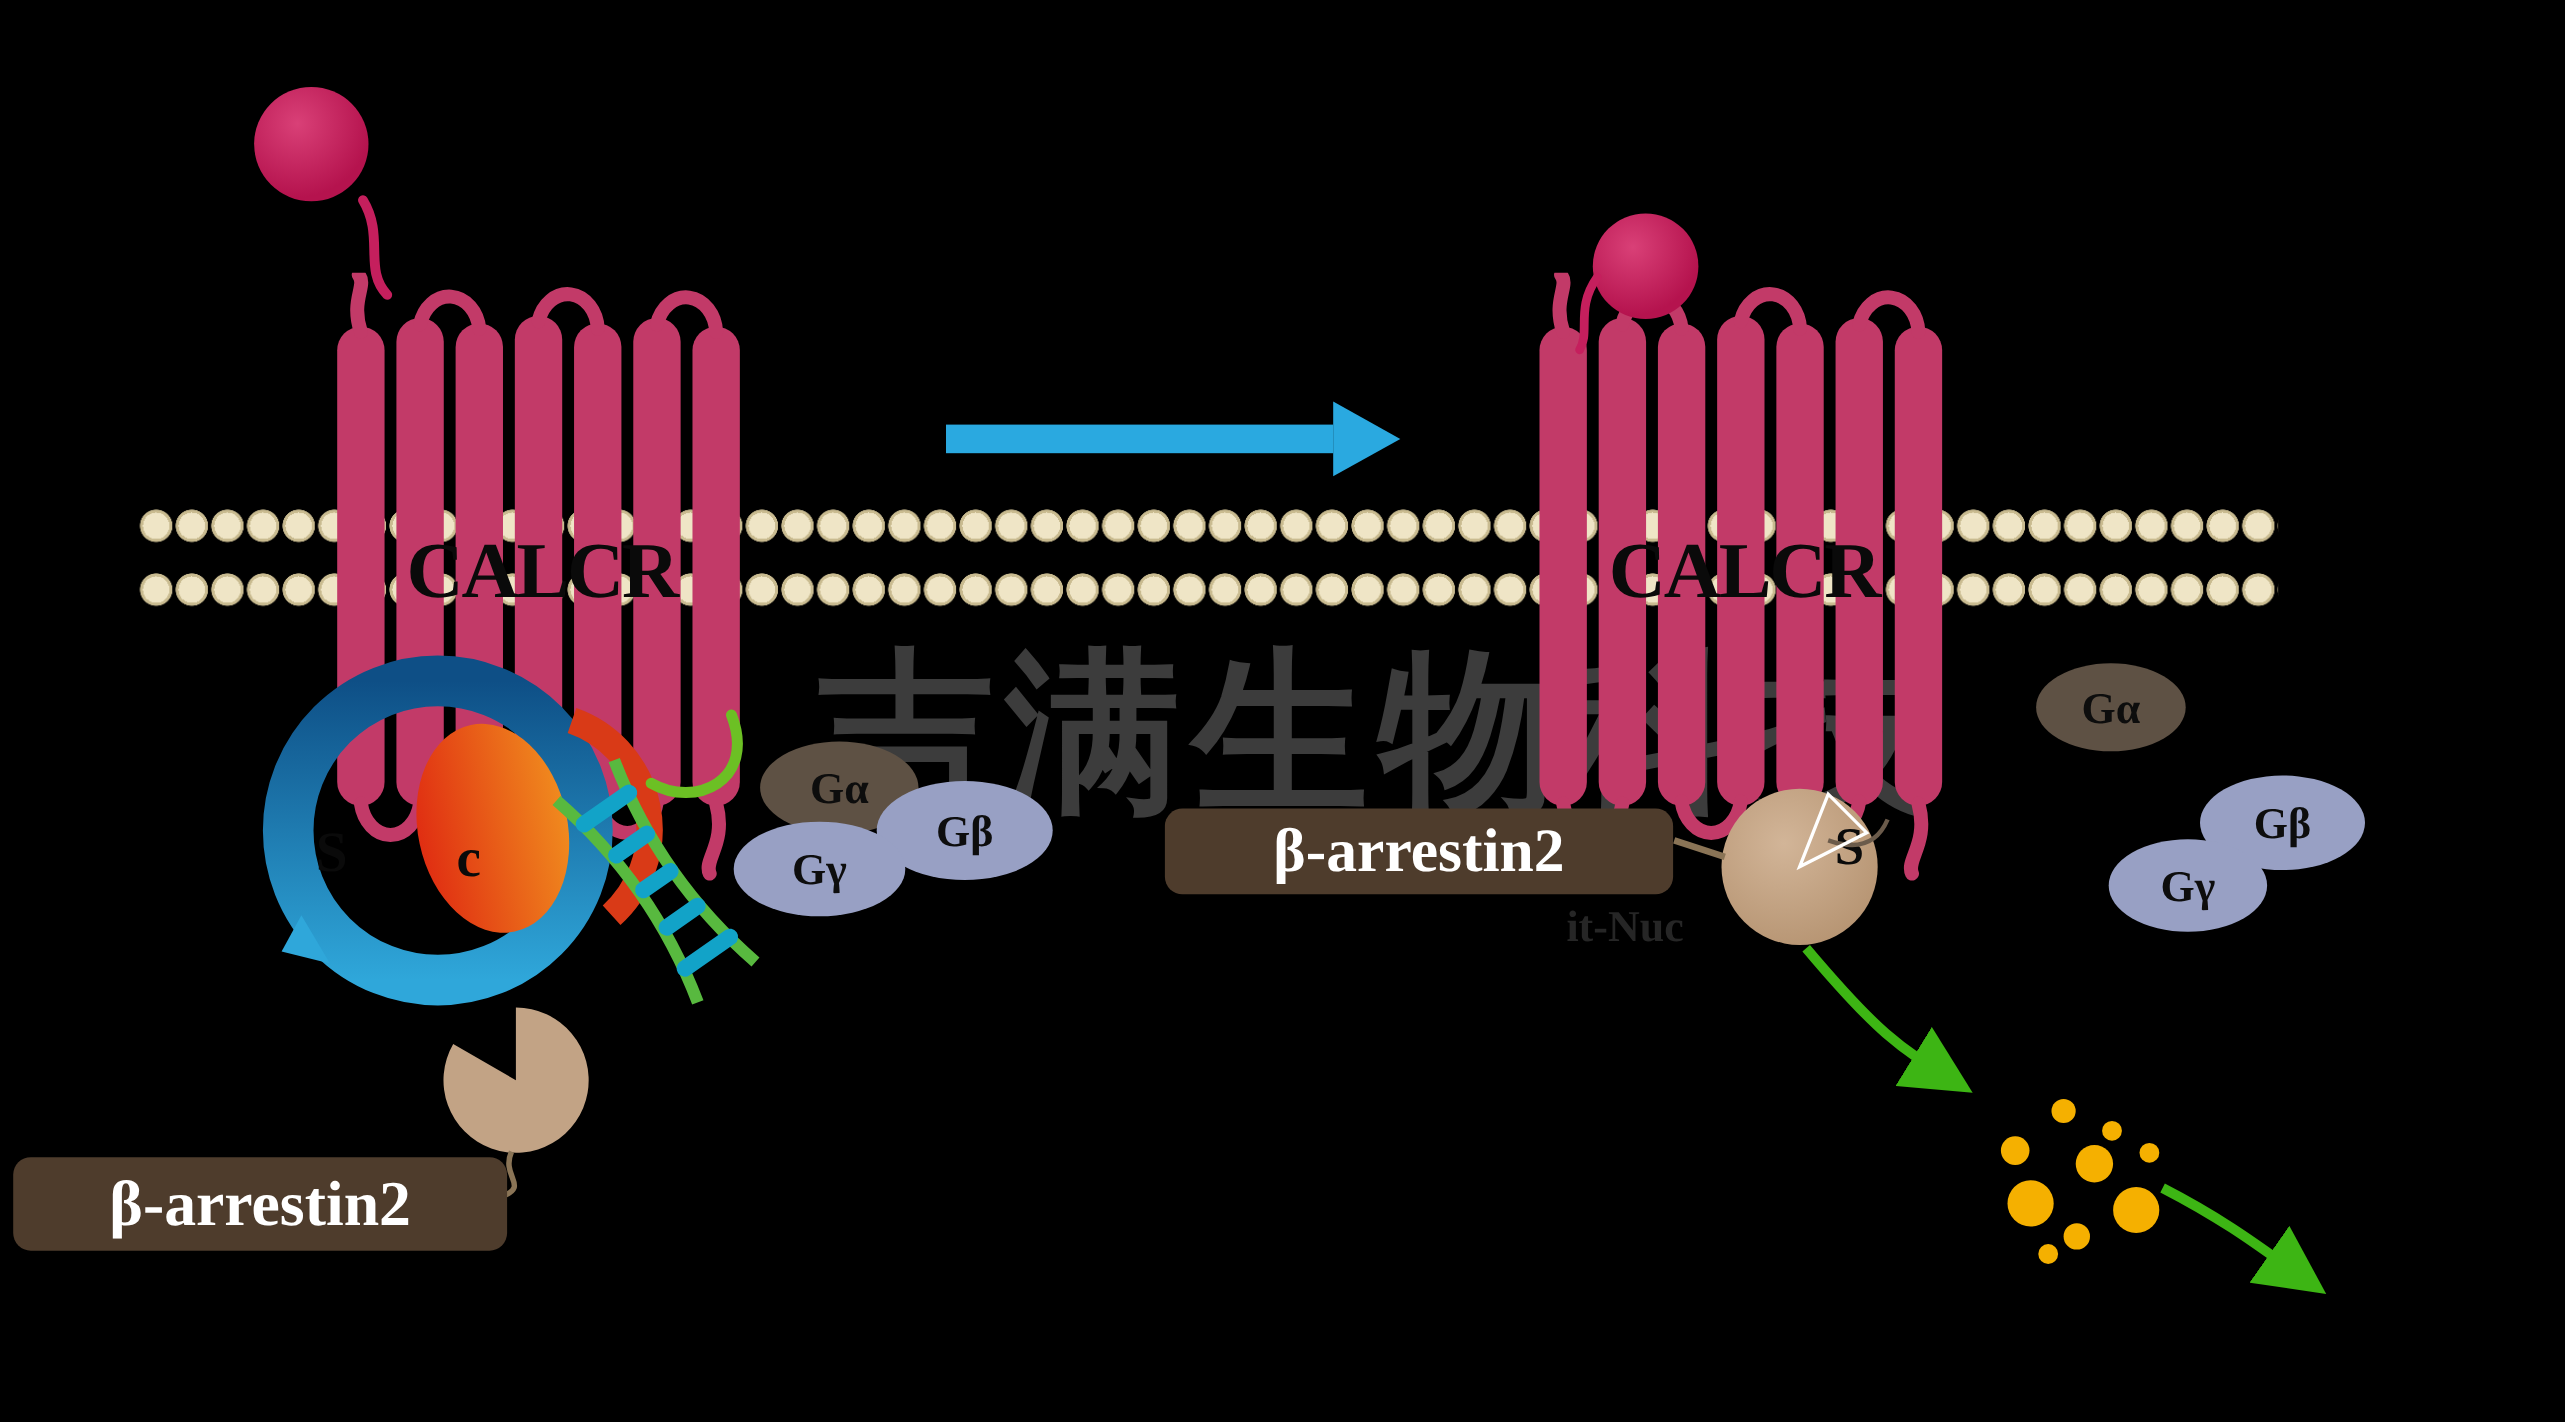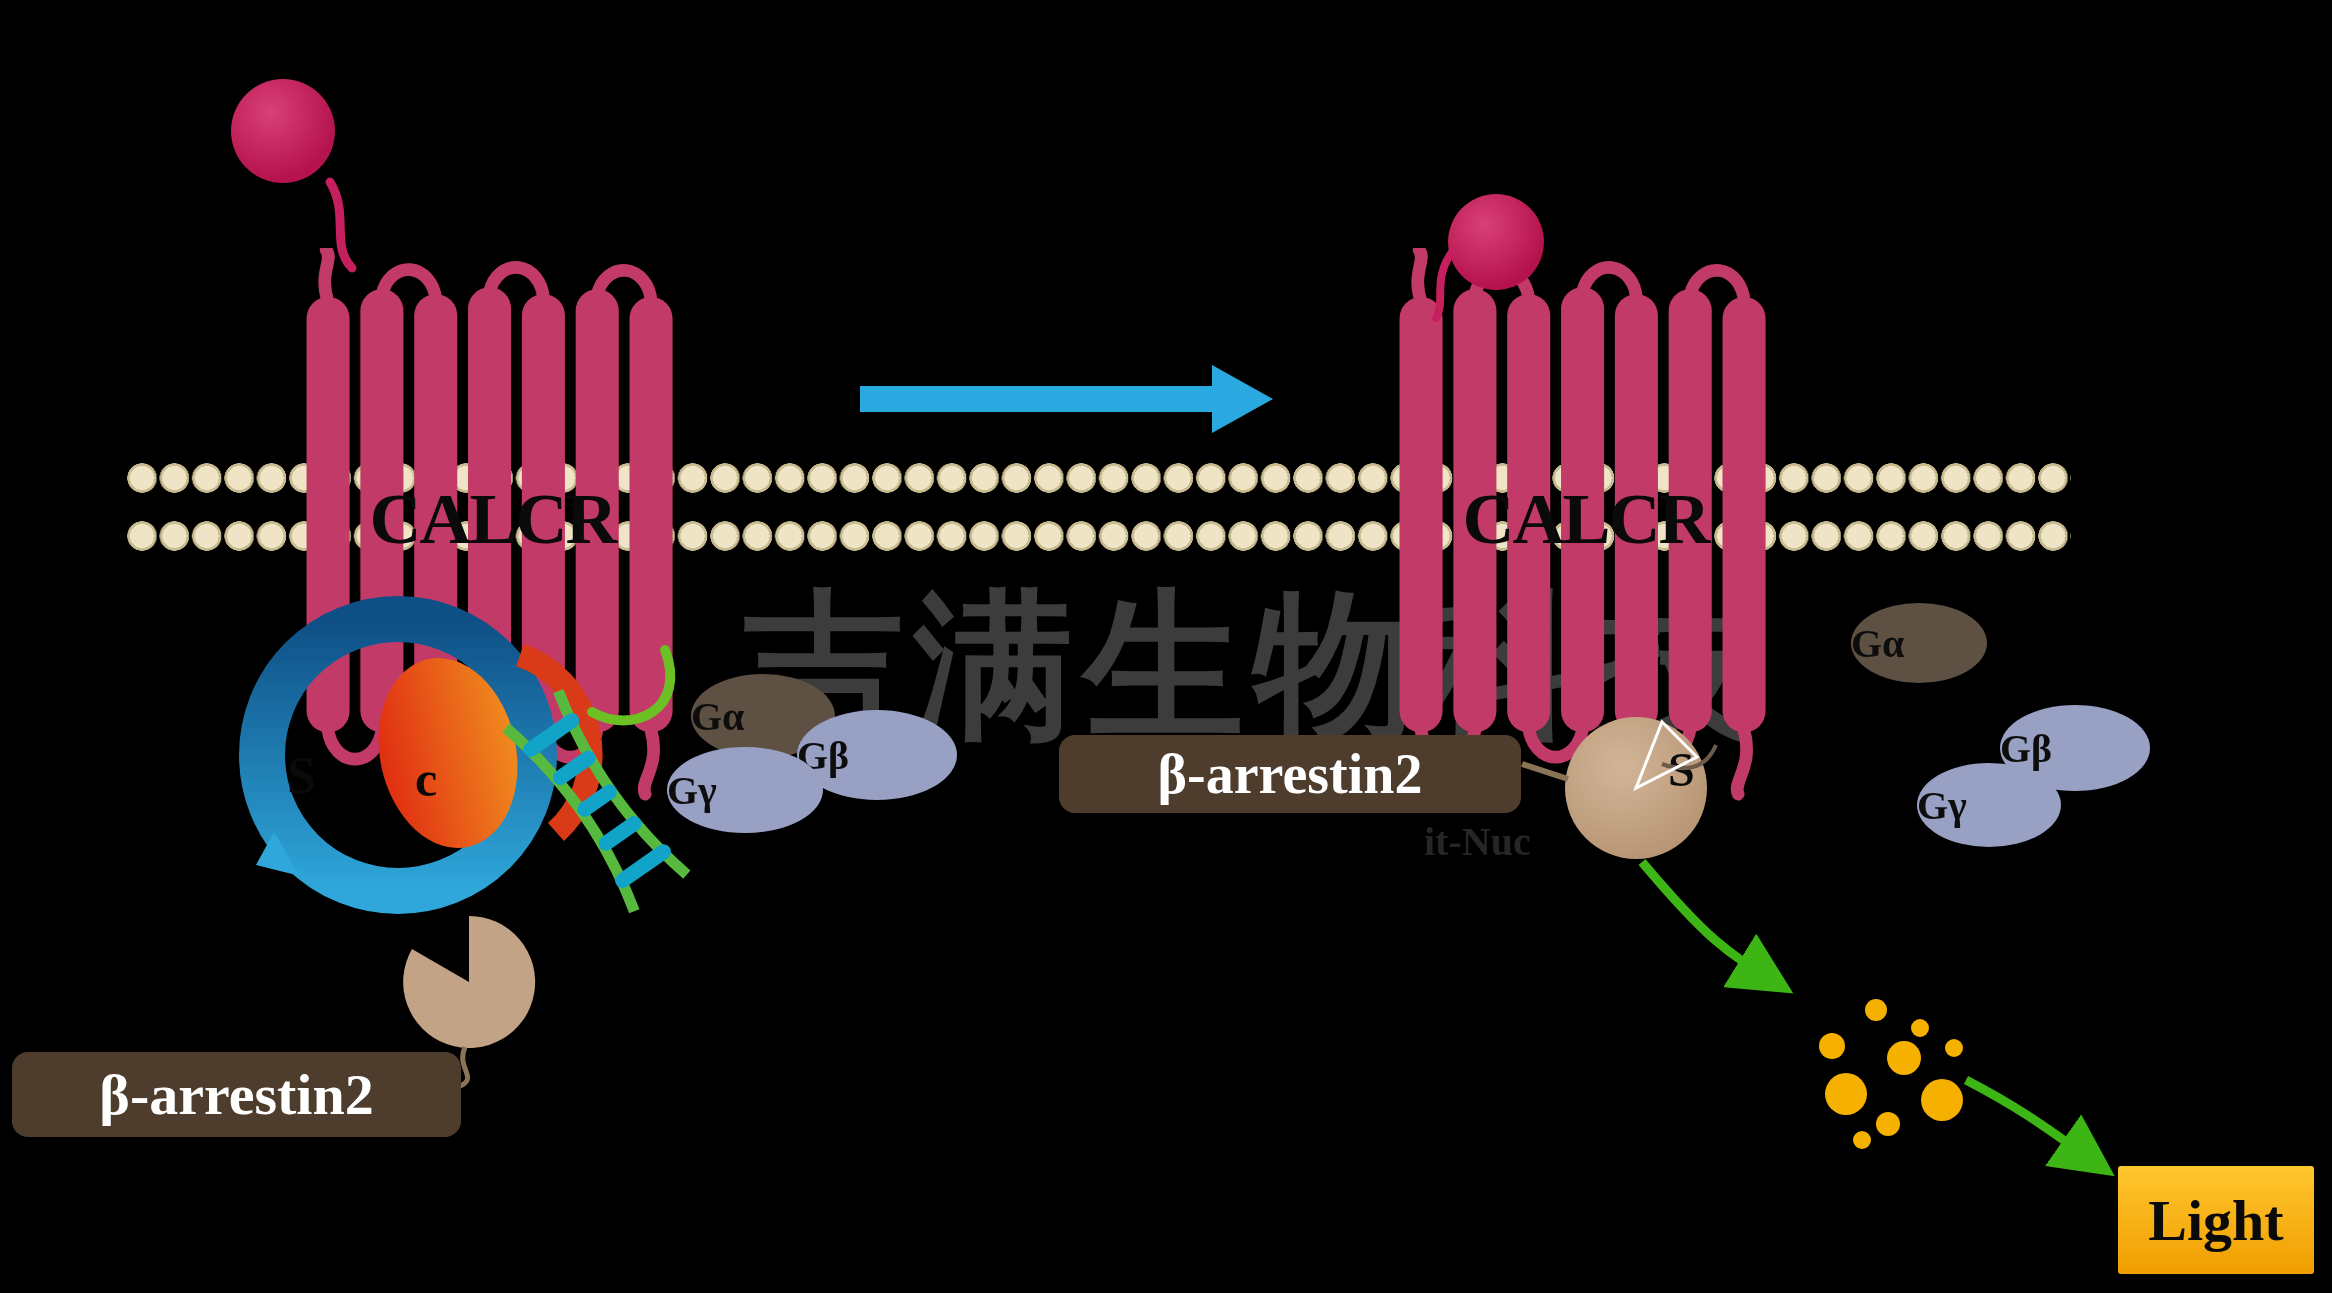--- a/index.html
+++ b/index.html
@@ -13,21 +13,21 @@
          color:#464646;letter-spacing:10px;font-family:"Liberation Sans",sans-serif;z-index:1;white-space:nowrap;}
   
   .membrane{position:absolute;left:126px;top:462px;width:1945px;height:95px;z-index:2;}
   .mrow{height:33px;background-image:radial-gradient(circle at 16px 16px,#EFE5C6 0 12px,#C9BB90 12px 14.5px,transparent 15px);
         background-size:32.4px 33px;background-repeat:repeat-x;}
   .mrow2{margin-top:25px;}
   .receptor{position:absolute;top:248px;z-index:3;}
   .ligand{position:absolute;border-radius:50%;background:radial-gradient(circle at 38% 32%,#D94077,#B5134E 70%);z-index:3;}
   .calcr{position:absolute;width:395px;text-align:center;font-size:72px;font-weight:bold;
          letter-spacing:-2px;color:#0a0a0a;z-index:6;top:478px;}
-  .gprot{position:absolute;border-radius:50%;display:flex;align-items:center;justify-content:flex-start;
+  .gprot{position:absolute;border-radius:50%;display:flex;align-items:center;justify-content:center;
          font-size:40px;font-weight:bold;color:#0d0d0d;z-index:5;}
   .ga{background:#5E5144;}
   .gbg{background:#98A0C4;}
   .frag{position:absolute;font-weight:bold;color:#0a0a0a;z-index:6;}
   .arrestin{position:absolute;background:#4E3C2C;border-radius:16px;display:flex;align-items:center;
             justify-content:center;color:#fff;font-weight:bold;z-index:7;margin-top:11px;}
   .tan-circle{position:absolute;left:1565px;top:717px;width:142px;height:142px;border-radius:50%;
               background:radial-gradient(circle at 40% 35%,#D2B598,#B69472 80%);z-index:5;}
   .light-box{position:absolute;left:2118px;top:1166px;width:196px;height:108px;
              background:linear-gradient(180deg,#FFC62E,#F09E00);display:flex;align-items:center;
@@ -186,17 +186,14 @@
       <circle cx="1920" cy="1028" r="9"></circle>
       <circle cx="1846" cy="1094" r="21"></circle>
       <circle cx="1904" cy="1058" r="17"></circle>
       <circle cx="1942" cy="1100" r="21"></circle>
       <circle cx="1888" cy="1124" r="12"></circle>
       <circle cx="1954" cy="1048" r="9"></circle>
       <circle cx="1862" cy="1140" r="9"></circle>
     </g>
   </svg>
 
-  <div class="light-box">
-    <span>Light</span>
-  </div>
 
 </div>
 
 </body></html>

